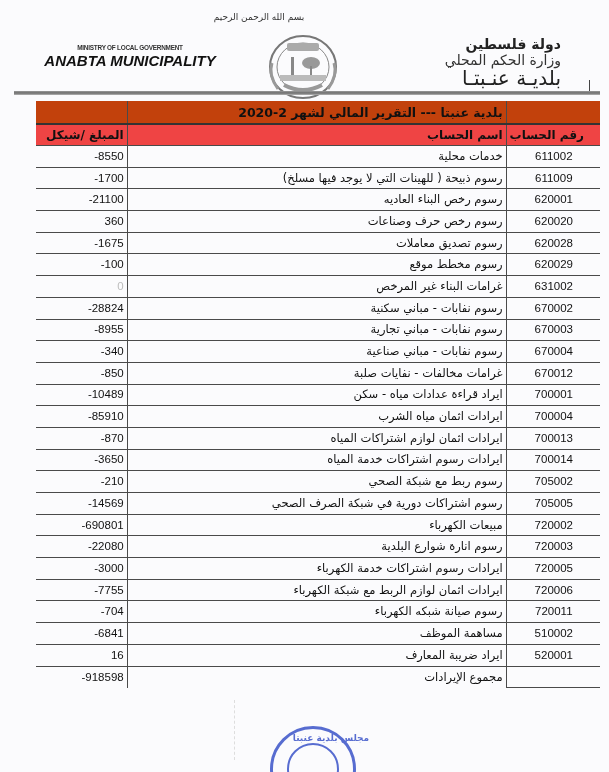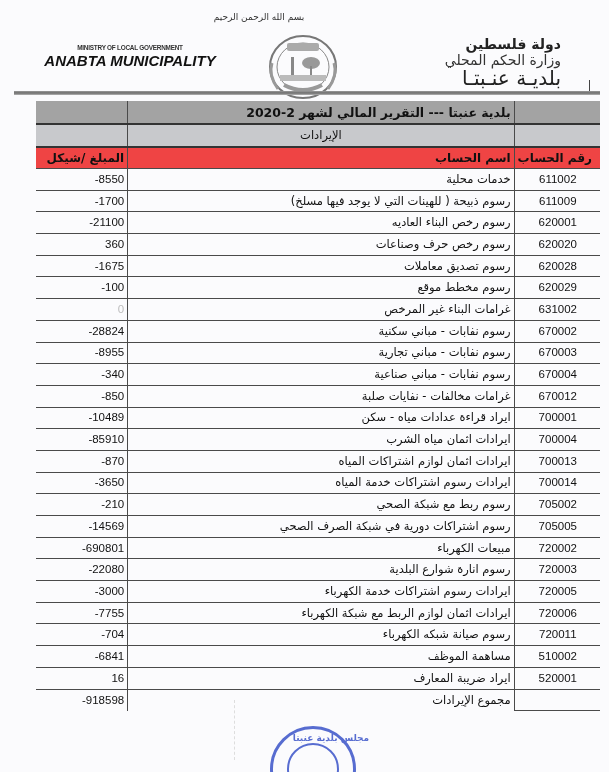--- a/index.html
+++ b/index.html
@@ -43,27 +43,27 @@
   }
   table.report td {
     height:20.7px; padding:0 3px; font-size:11.5px; line-height:13px;
     border-bottom:1px solid #4a4a4a;
     white-space:nowrap;
   }
   td.c-acct { width:64px; text-align:left; direction:ltr; font-family:"Liberation Sans", sans-serif; font-size:13px; padding-right:6px; border-left:1px solid #4a4a4a; }
   td.c-name { width:392px; text-align:right; padding-right:4px; border-left:1px solid #4a4a4a; }
   td.c-amt { width:86px; text-align:right; direction:ltr; font-family:"Liberation Sans", sans-serif; font-size:13px; padding-right:4px;}
   td.c-acct.num { text-align:center; padding-right:8px;padding-left:9px; }
-  tr.title-row td { font-weight:bold; font-size:12.5px; background:#a3a3a3; border-bottom:2px solid #333; height:22px;text-align:right; }
+  tr.title-row td { font-weight:bold; font-size:12.5px; background:#c2410c; border-bottom:2px solid #333; height:22px;text-align:right; }
   tr.title-row td.c-acct { border-left:1px solid #4a4a4a; }
   tr.section-row td { background:#c8c9cc; text-align:center; font-size:11.5px; border-bottom:2px solid #333; height:21px;}
   tr.section-row td.c-acct { border-left:1px solid #4a4a4a; }
   tr.section-row td.c-name { text-align:center; }
   tr.col-head td { background:#ef4444; font-weight:bold; font-size:12px; height:20px;}
-  tr.col-head td.c-acct { text-align:center; direction:rtl; font-family:"DejaVu Sans", sans-serif; font-size:12px; padding-right:8px;}
+  tr.col-head td.c-acct { text-align:center; direction:rtl; font-family:"DejaVu Sans", sans-serif; font-size:12px; padding-right:16px;}
   tr.col-head td.c-amt { text-align:right; direction:rtl; font-family:"DejaVu Sans", sans-serif; font-size:12px;}
   tr.total-row td { border-bottom:none; }
   tr.total-row td.c-acct { border-bottom:1px solid #4a4a4a; }
   .zero { color:#bdbdbd; }
   .stamp {
     position:absolute; left:270px; top:726px; width:86px; height:86px; border-radius:50%;
     border:3px solid #3b54c9; box-sizing:border-box; opacity:0.85;
   }
   .stamp-inner {
     position:absolute; left:14px; top:14px; width:52px; height:52px; border-radius:50%;
@@ -107,25 +107,20 @@
 
 <div class="header-rule"></div>
 
 <table class="report">
   <tbody id="tbody">
     <tr class="title-row">
       <td class="c-acct"></td>
       <td class="c-name">بلدية عنبتا ---  التقرير المالي  لشهر 2-2020</td>
       <td class="c-amt"></td>
     </tr>
-    <tr class="section-row">
-      <td class="c-acct"></td>
-      <td class="c-name">الإيرادات</td>
-      <td class="c-amt"></td>
-    </tr>
     <tr class="col-head">
       <td class="c-acct">رقم الحساب</td>
       <td class="c-name">اسم الحساب</td>
       <td class="c-amt">المبلغ /شيكل</td>
     </tr>
   <tr>
         <td class="c-acct num">611002</td>
         <td class="c-name">خدمات محلية</td>
         <td class="c-amt">-8550</td>
       </tr>

